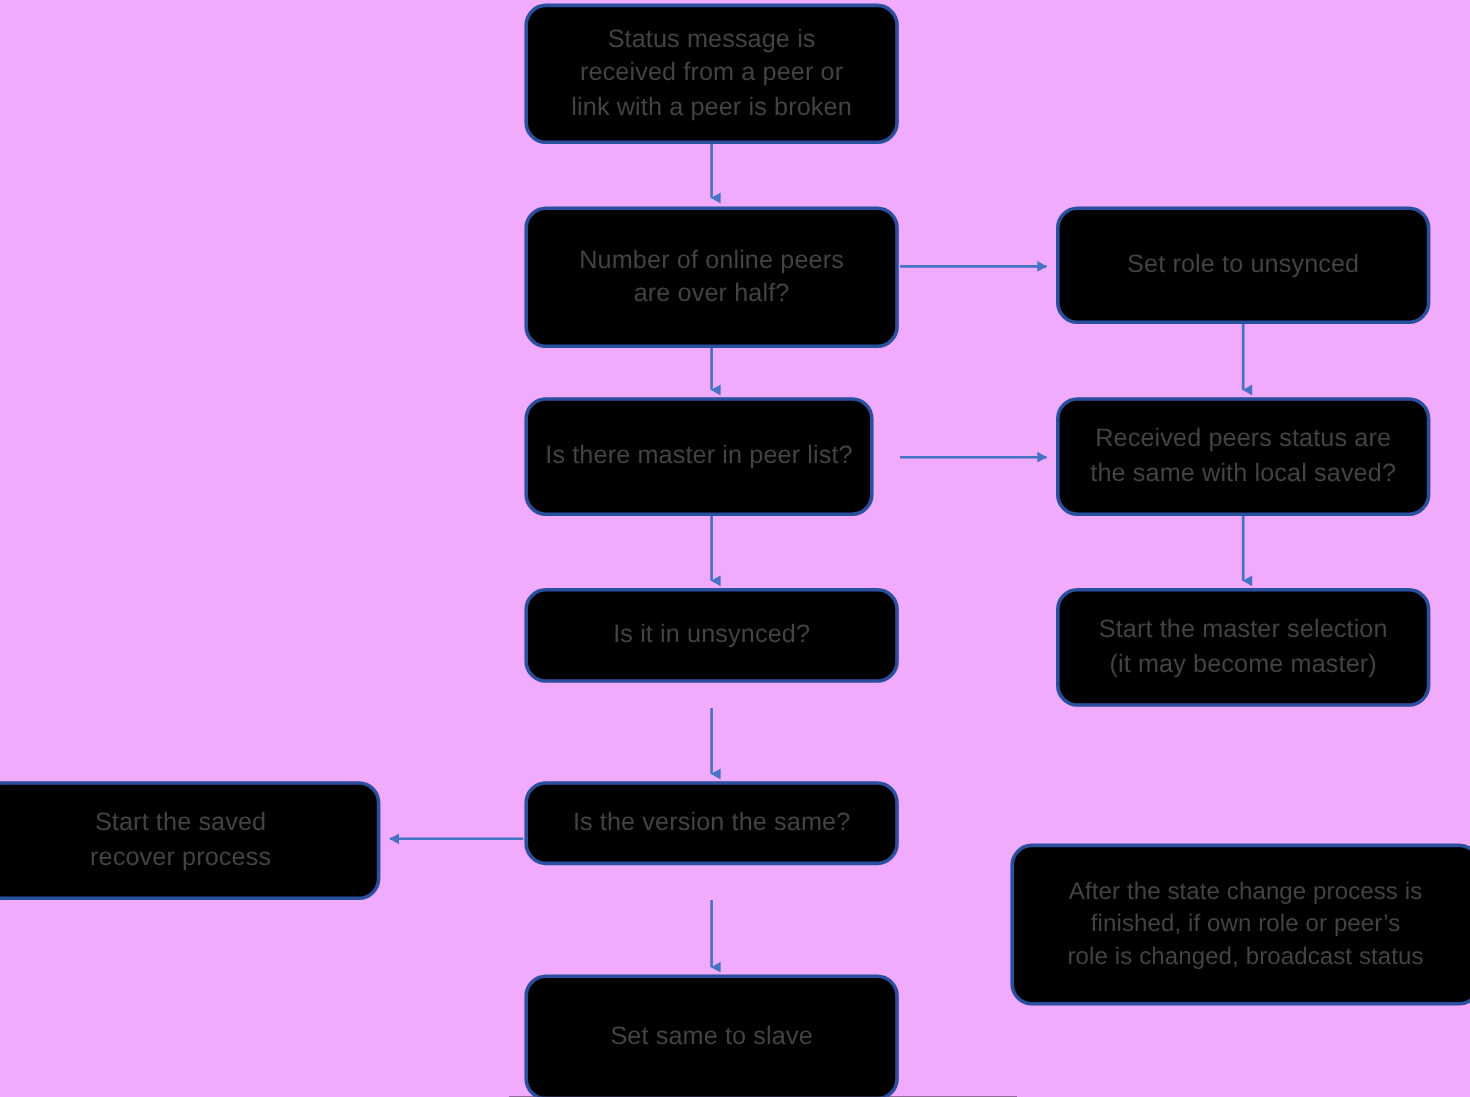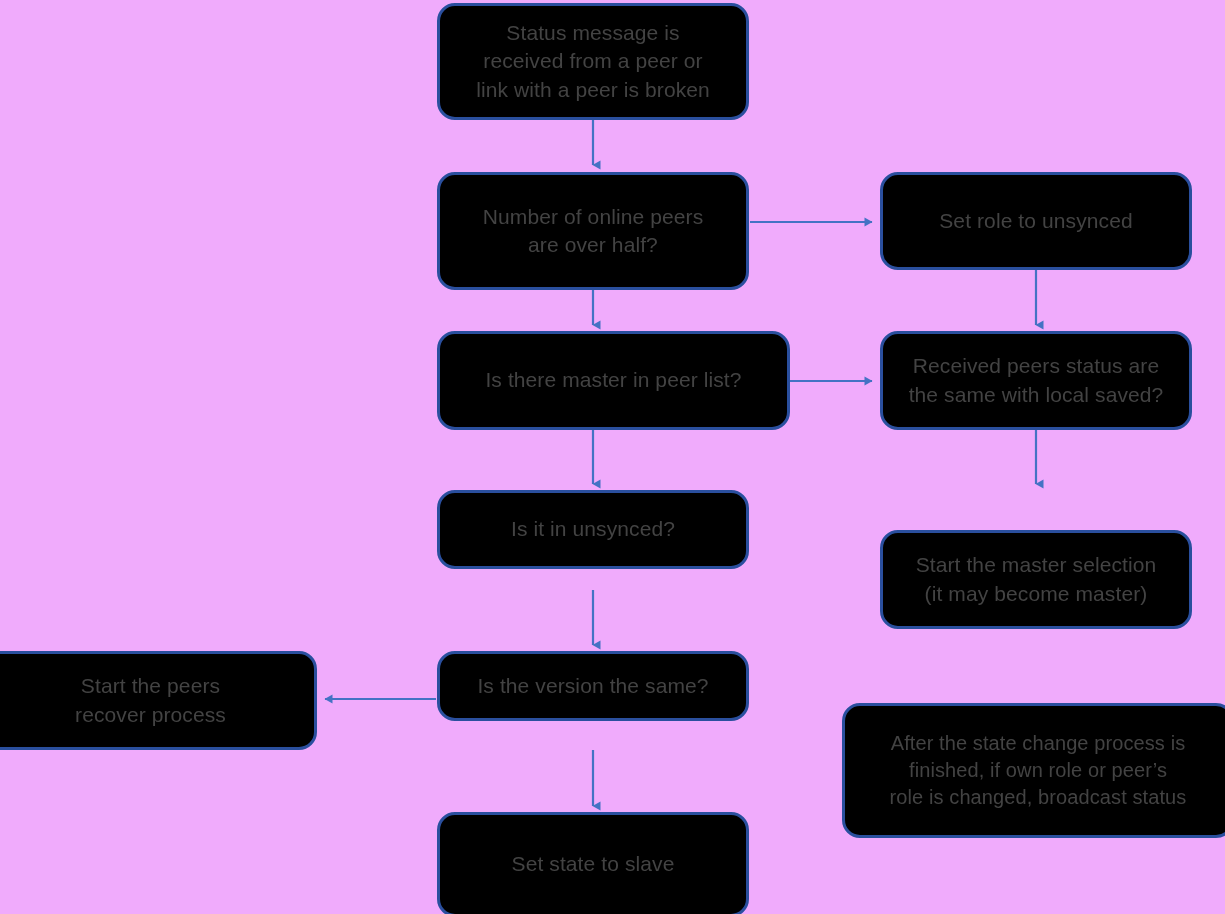--- a/index.html
+++ b/index.html
@@ -103,52 +103,52 @@
     <span class="txt">Status message is
 received from a peer or
 link with a peer is broken</span>
   </div>
 
   <div class="node" style="left:437px; top:172px; width:312px; height:118px;">
     <span class="txt">Number of online peers
 are over half?</span>
   </div>
 
-  <div class="node" style="left:437px; top:331px; width:353px; height:99px;justify-content:center;">
+  <div class="node" style="left:437px; top:331px; width:291px; height:99px;justify-content:center;">
     <span class="txt">Is there master in peer list?</span>
   </div>
 
   <div class="node" style="left:437px; top:490px; width:312px; height:79px;">
     <span class="txt">Is it in unsynced?</span>
   </div>
 
   <div class="node" style="left:437px; top:651px; width:312px; height:70px;">
     <span class="txt">Is the version the same?</span>
   </div>
 
   <div class="node" style="left:437px; top:812px; width:312px; height:105px;">
-    <span class="txt">Set state to slave</span>
+    <span class="txt">Set same to slave</span>
   </div>
 
   <div class="node" style="left:880px; top:331px; width:312px; height:99px;">
     <span class="txt">Received peers status are
 the same with local saved?</span>
   </div>
 
   <div class="node" style="left:880px; top:172px; width:312px; height:98px;">
     <span class="txt">Set role to unsynced</span>
   </div>
 
-  <div class="node" style="left:880px; top:490px; width:312px; height:99px;margin-top:40px;">
+  <div class="node" style="left:880px; top:490px; width:312px; height:99px;">
     <span class="txt">Start the master selection
 (it may become master)</span>
   </div>
 
   <div class="node clip-right" style="left:-16px; top:651px; width:333px; height:99px; border-top-left-radius:18px; border-bottom-left-radius:18px;">
-    <span class="txt">Start the peers
+    <span class="txt">Start the saved
 recover process</span>
   </div>
 
   <div class="node clip-left" style="left:842px; top:703px; width:392px; height:135px; font-size:20px;">
     <span class="txt">After the state change process is
 finished, if own role or peer’s
 role is changed, broadcast status</span>
   </div>
 
 </div>

